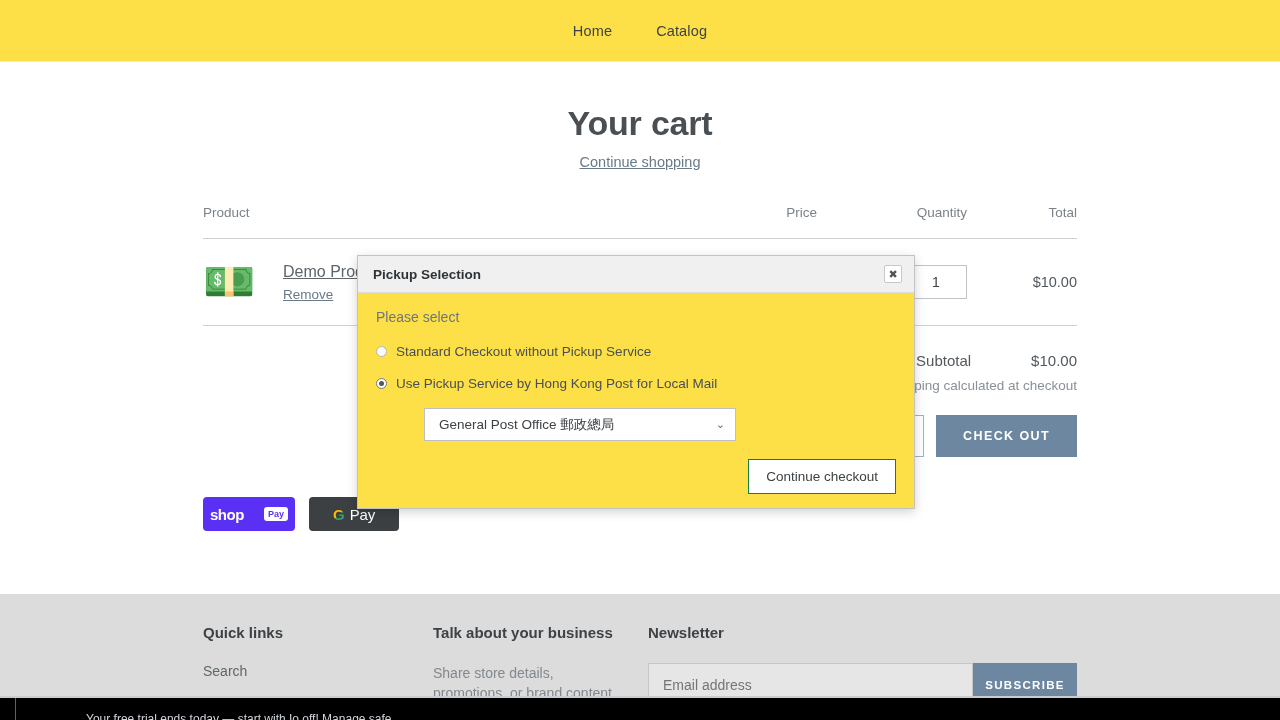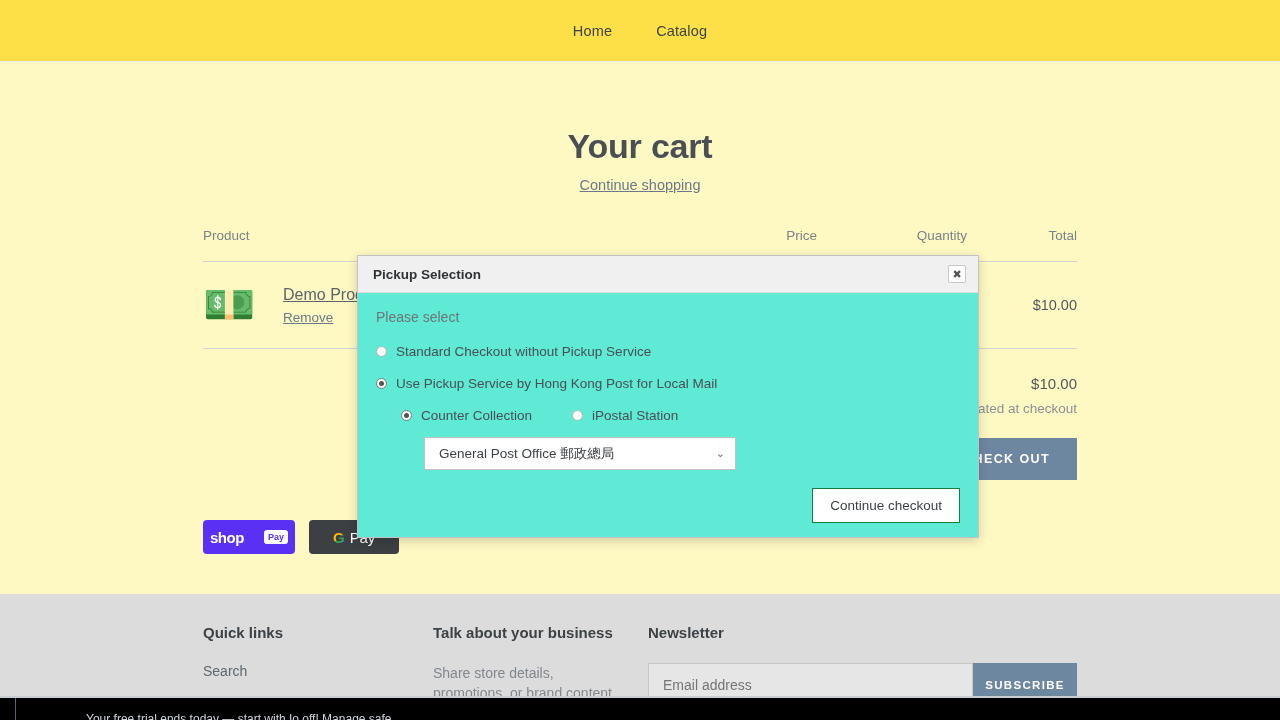--- a/index.html
+++ b/index.html
@@ -25,21 +25,21 @@
   }
   .nav { display: flex; gap: 44px; }
   .nav a {
     font-size: 14.5px;
     color: #3d4246;
     text-decoration: none;
     letter-spacing: .01em;
   }
 
   
-  .main { background: #fef9c3; padding-top: 47px; height: 532px; }
+  .main { background: #ffffff; padding-top: 24px; height: 532px; }
   .wrap { width: 874px; margin: 0 auto; position: relative; }
 
   .cart-title {
     text-align: center;
     font-size: 34px;
     font-weight: bold;
     color: #4a4f54;
     margin: 18px 0 10px;
     letter-spacing: -0.2px;
   }
@@ -191,22 +191,22 @@
     font-size: 12px; color: #cfd4dc;
     padding-left: 70px;
     position: relative; top: 10px;
     white-space: nowrap;
   }
 
   
   .modal {
     position: absolute;
     left: 357px; top: 255px;
-    width: 622px;
-    background: #5eead4;
+    width: 558px;
+    background: #fde047;
     border: 1px solid #c2c2c2;
     box-shadow: 0 3px 10px rgba(0,0,0,0.18);
     z-index: 50;
   }
   .modal-header {
     background: #f0f0f0;
     border-bottom: 1px solid #dcdcdc;
     height: 37px;
     display: flex; align-items: center;
     padding: 0 12px 0 15px;
@@ -372,31 +372,20 @@
       <label class="radio-line">
         <span class="rdo"></span>
         <span>Standard Checkout without Pickup Service</span>
       </label>
 
       <label class="radio-line">
         <span class="rdo on"></span>
         <span>Use Pickup Service by Hong Kong Post for Local Mail</span>
       </label>
 
-      <div class="radio-sub">
-        <label style="display:flex;align-items:center;gap:9px;">
-          <span class="rdo on"></span>
-          <span>Counter Collection</span>
-        </label>
-        <span class="spacer"></span>
-        <label style="display:flex;align-items:center;gap:9px;">
-          <span class="rdo"></span>
-          <span>iPostal Station</span>
-        </label>
-      </div>
 
       <div class="select-wrap">
         <span class="select-value">General Post Office 郵政總局</span>
         <span class="chev">⌄</span>
       </div>
 
       <div class="modal-actions">
         <button class="modal-btn">Continue checkout</button>
       </div>
     </div>

